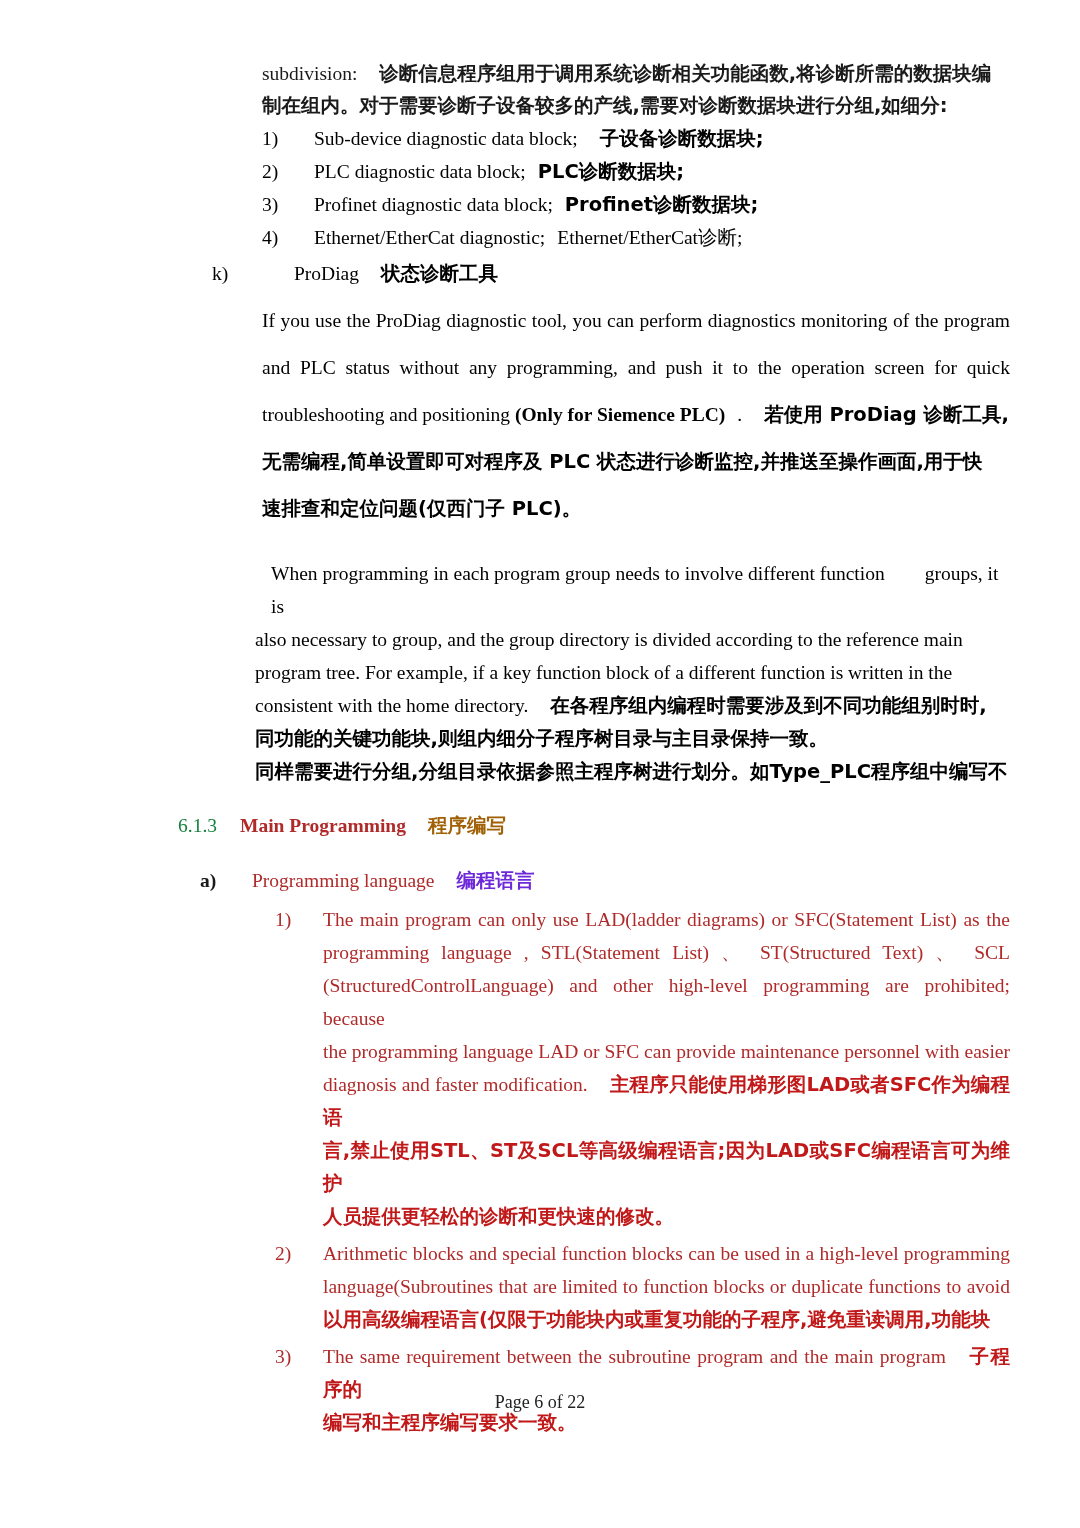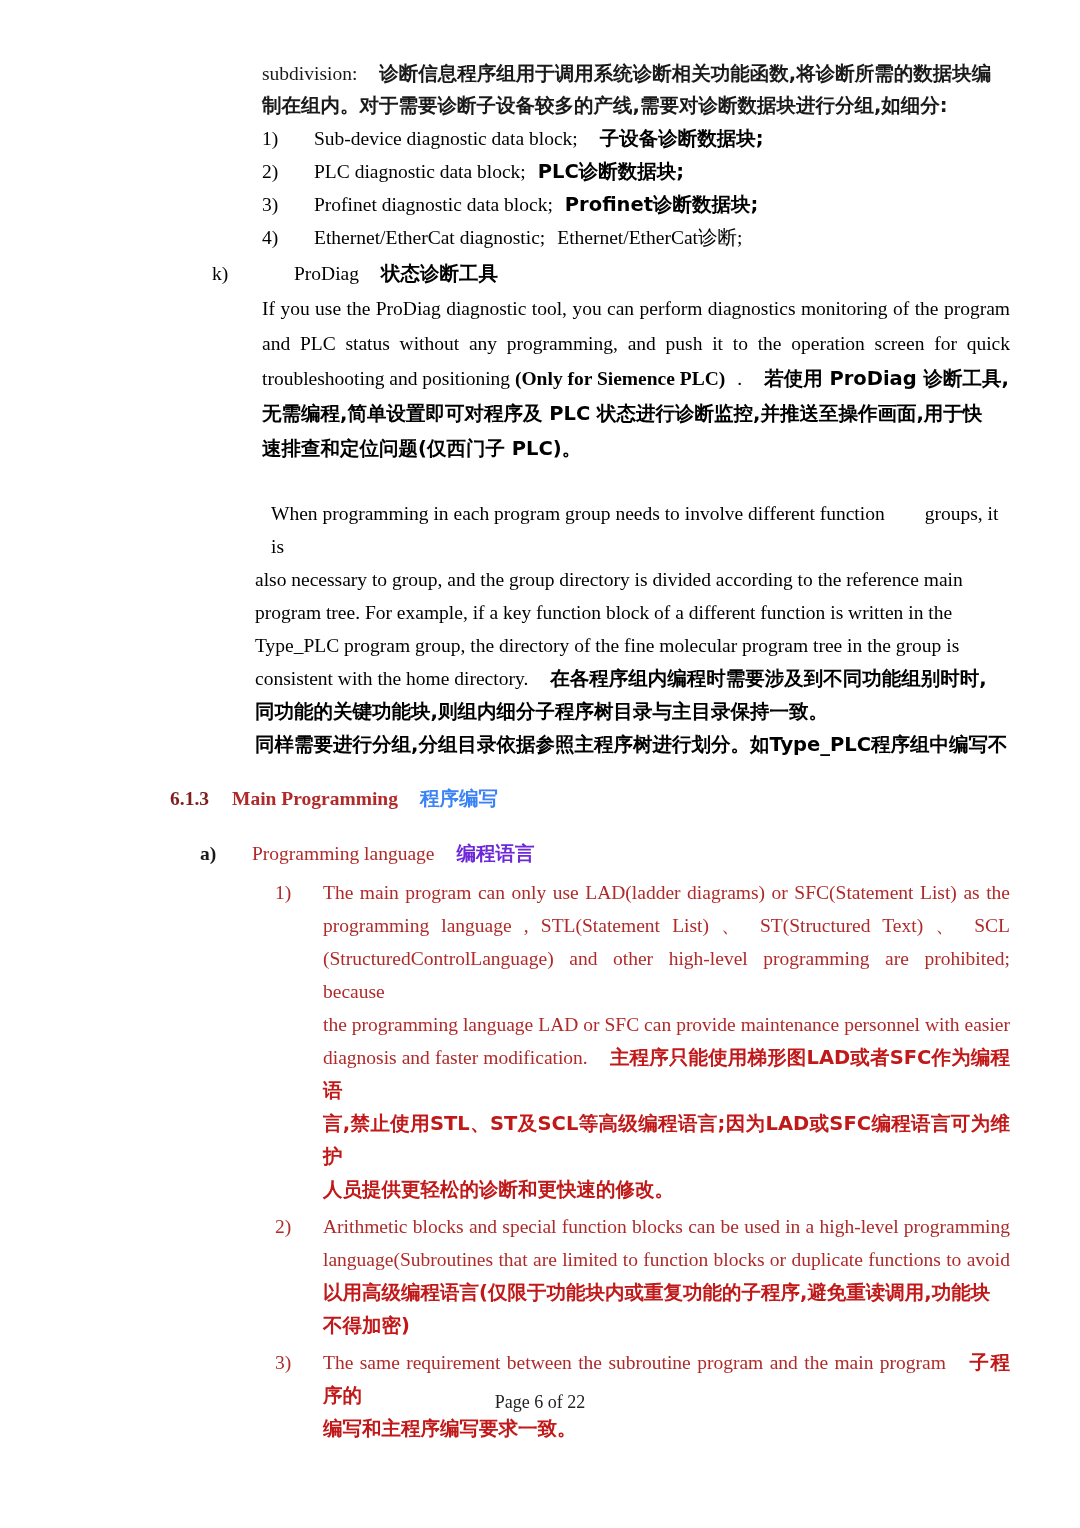--- a/index.html
+++ b/index.html
@@ -83,21 +83,21 @@
   }
   .kblock .body {
     flex: 1 1 auto;
     font-size: 19.5px;
   }
   .kheading { line-height: 33px; margin-left: 32px; }
   .kpara {
     text-align: justify;
     text-align-last: left;
     line-height: 32px;
-    margin-top: 3px;
+    margin-top: 15px;
   }
 
   .whenpara {
     margin-left: 85px;
     width: 755px;
     font-size: 19.5px;
     line-height: 33px;
     text-align: left;
   }
   .whenpara .indent1 { padding-left: 16px; margin-top: 32px; }
@@ -107,25 +107,26 @@
     margin-top: 22px;
     margin-left: 0px;
     display: flex;
     font-size: 19.5px;
     font-weight: 700;
     line-height: 32px;
   }
   .sec-heading .secnum {
     width: 62px;
     flex: 0 0 62px;
-    color: #7f1d1d;
-    font-weight: 700;
+    color: #15803d;
+    font-weight: 400;
+    margin-left: 8px;
   }
   .sec-heading .sectitle { color: #b02a2a; font-weight: 700; }
-  .sec-heading .sectitle .cn { color: #3b82f6; }
+  .sec-heading .sectitle .cn { color: #a16207; }
 
   
   .arow {
     display: flex;
     margin-left: 30px;
     margin-top: 22px;
     font-size: 19.5px;
     line-height: 33px;
   }
   .arow .marker { width: 52px; flex: 0 0 52px; color:#1a1a1a; font-weight:700;}
@@ -205,21 +206,20 @@
         <div class="kpara"><span>troubleshooting and positioning</span> <b>(Only for Siemence PLC)</b><span class="sp-sm"></span><span>.</span><span class="sp"></span><span class="cn">若使用 ProDiag 诊断工具,</span></div>
         <div class="kpara"><span class="cn">无需编程,简单设置即可对程序及 PLC 状态进行诊断监控,并推送至操作画面,用于快</span></div>
         <div class="kpara"><span class="cn">速排查和定位问题(仅西门子 PLC)。</span></div>
       </div>
     </div>
 
     <div class="whenpara" style="margin-top:14px;">
       <div class="indent1"><span>When programming in each program group needs to involve different function</span><span class="sp-lg"></span><span>groups, it is</span></div>
       <div><span>also necessary to group, and the group directory is divided according to the reference main</span></div>
       <div><span>program tree. For example, if a key function block of a different function is written in the</span></div>
-      <div><span>Type_PLC program group, the directory of the fine molecular program tree in the group is</span></div>
       <div><span>consistent with the home directory.</span><span class="sp"></span><span class="cn">在各程序组内编程时需要涉及到不同功能组别时时,</span></div>
       <div><span class="cn">同功能的关键功能块,则组内细分子程序树目录与主目录保持一致。</span></div>
       <div><span class="cn">同样需要进行分组,分组目录依据参照主程序树进行划分。如Type_PLC程序组中编写不</span></div>
     </div>
 
     <div class="sec-heading">
       <span class="secnum">6.1.3</span>
       <span class="sectitle"><span>Main Programming</span><span class="sp"></span><span class="cn">程序编写</span></span>
     </div>
 
@@ -240,21 +240,20 @@
         <div><span class="cn">人员提供更轻松的诊断和更快速的修改。</span></div>
       </div>
     </div>
 
     <div class="redrow" style="margin-top:4px;">
       <span class="marker">2)</span>
       <div class="body">
         <div class="spread"><span>Arithmetic blocks and special function blocks can be used in a high-level programming</span></div>
         <div class="spread"><span>language(Subroutines that are limited to function blocks or duplicate functions to avoid</span></div>
         <div><span class="cn">以用高级编程语言(仅限于功能块内或重复功能的子程序,避免重读调用,功能块</span></div>
-        <div><span class="cn">不得加密)</span></div>
       </div>
     </div>
 
     <div class="redrow" style="margin-top:4px;">
       <span class="marker">3)</span>
       <div class="body">
         <div><span>The same requirement between the subroutine program and the main program</span><span class="sp"></span><span class="cn">子程序的</span></div>
         <div><span class="cn">编写和主程序编写要求一致。</span></div>
       </div>
     </div>

